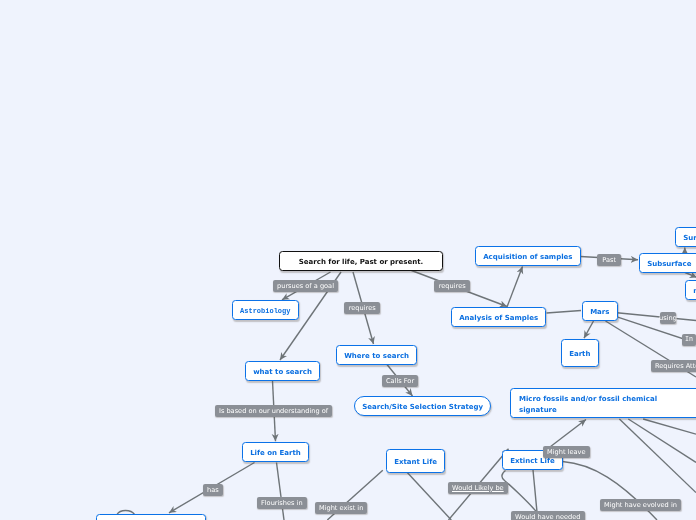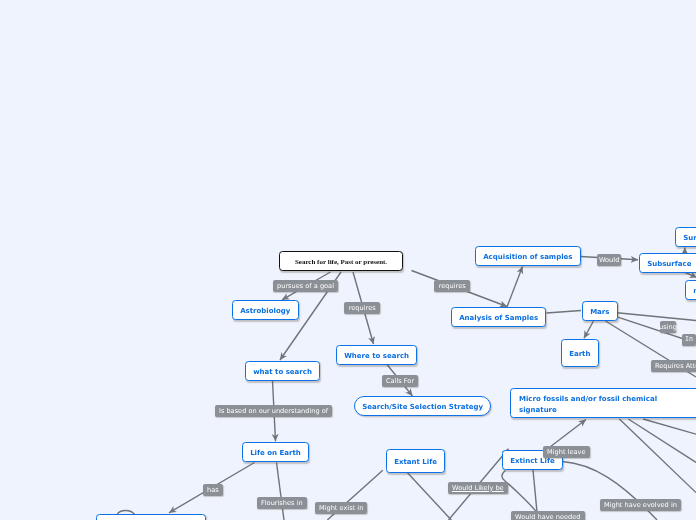--- a/index.html
+++ b/index.html
@@ -56,44 +56,44 @@
         <path d="M 505.5 470.5 C 500.5 474, 501 478, 505 481 C 510 485, 527 501, 536.5 511.8" fill="none" stroke="#6e7478" stroke-width="1.4"></path>
         <path d="M 533 470 L 537 512" fill="none" stroke="#6e7478" stroke-width="1.4"></path>
         <path d="M 562.5 461.5 C 593 464, 620 481, 657 520" fill="none" stroke="#6e7478" stroke-width="1.4"></path>
         <path d="M 619.4 419 L 696 492.6" fill="none" stroke="#6e7478" stroke-width="1.4"></path>
         <path d="M 628.3 419 L 696 462.4" fill="none" stroke="#6e7478" stroke-width="1.4"></path>
         <path d="M 643.1 419 L 696 434.2" fill="none" stroke="#6e7478" stroke-width="1.4"></path>
         <path d="M 117 514.5 C 120 509.2, 131 509.2, 134.5 514.5" fill="none" stroke="#6e7478" stroke-width="1.4"></path>
       </g>
   </svg>
   <div id="node-layer">
-      <div class="node root" style="left: 279px; top: 250.5px; width: 124px; height: 20px; font-family: Liberation Serif, serif;">Search for life, Past or present.</div>
-      <div class="node " style="left: 231.5px; top: 299.5px; width: 66.5px; height: 20px;">Astrobiology</div>
+      <div class="node root" style="left: 279px; top: 250.5px; width: 164px; height: 20px;">Search for life, Past or present.</div>
+      <div class="node " style="left: 231.5px; top: 299.5px; width: 66.5px; height: 20px; font-family: Liberation Mono, monospace;">Astrobiology</div>
       <div class="node " style="left: 245px; top: 360.8px; width: 75.1px; height: 20px;">what to search</div>
       <div class="node " style="left: 335.5px; top: 344.5px; width: 81.2px; height: 20px;">Where to search</div>
       <div class="node " style="left: 451px; top: 307px; width: 95.3px; height: 20px;">Analysis of Samples</div>
       <div class="node " style="left: 475px; top: 246px; width: 105.7px; height: 20px;">Acquisition of samples</div>
       <div class="node " style="left: 581.5px; top: 300.5px; width: 35.6px; height: 20px;">Mars</div>
       <div class="node " style="left: 560.5px; top: 338.7px; width: 37.6px; height: 28px;">Earth</div>
       <div class="node " style="left: 675.4px; top: 227.3px; width: 46.5px; height: 20px;">Surface</div>
       <div class="node " style="left: 638.5px; top: 252.5px; width: 60.6px; height: 20px;">Subsurface</div>
       <div class="node " style="left: 684.6px; top: 280.1px; width: 40px; height: 20px;">needs</div>
       <div class="node " style="left: 354.3px; top: 396.3px; width: 137.3px; height: 20px; border-radius: 10px;">Search/Site Selection Strategy</div>
       <div class="node multi" style="left: 509.9px; top: 387.7px; width: 192px; height: 30.4px;">Micro fossils and/or fossil chemical signature</div>
       <div class="node " style="left: 242.4px; top: 441.7px; width: 66.9px; height: 20px;">Life on Earth</div>
       <div class="node " style="left: 386px; top: 449.4px; width: 59.1px; height: 24px;">Extant Life</div>
       <div class="node " style="left: 501.5px; top: 450px; width: 60.9px; height: 20px;">Extinct Life</div>
       <div class="node " style="left: 95.5px; top: 513.5px; width: 110px; height: 20px;"></div>
     </div>
   <div id="label-layer">
       <div class="lbl" style="left: 273px; top: 279.5px; width: 65px; height: 11.7px;">pursues of a goal</div>
       <div class="lbl" style="left: 344.3px; top: 301.9px; width: 36.4px; height: 11.7px;">requires</div>
       <div class="lbl" style="left: 433.7px; top: 280.2px; width: 36.4px; height: 11.7px;">requires</div>
-      <div class="lbl" style="left: 596.5px; top: 254px; width: 24.3px; height: 11.7px;">Would</div>
-      <div class="lbl" style="left: 659.5px; top: 321px; width: 16px; height: 11.7px;">using</div>
+      <div class="lbl" style="left: 596.5px; top: 254px; width: 24.3px; height: 11.7px;">Past</div>
+      <div class="lbl" style="left: 659.5px; top: 312px; width: 16px; height: 11.7px;">using</div>
       <div class="lbl" style="left: 681.5px; top: 333.5px; width: 14.1px; height: 11.7px; font-family: Liberation Mono, monospace;">In</div>
       <div class="lbl" style="left: 650.5px; top: 360px; width: 69.1px; height: 11.7px;">Requires Attention</div>
       <div class="lbl" style="left: 381.6px; top: 374.9px; width: 36.1px; height: 11.7px;">Calls For</div>
       <div class="lbl" style="left: 214.5px; top: 404.5px; width: 117.1px; height: 11.7px;">Is based on our understanding of</div>
       <div class="lbl" style="left: 542.5px; top: 429px; width: 46.5px; height: 11.7px; margin-top: 17px;">Might leave</div>
       <div class="lbl" style="left: 447.5px; top: 481.5px; width: 59.7px; height: 11.7px; text-decoration: underline;">Would Likely be</div>
       <div class="lbl" style="left: 202.5px; top: 483.5px; width: 19.7px; height: 11.7px;">has</div>
       <div class="lbl" style="left: 257px; top: 497px; width: 49.6px; height: 11.7px;">Flourishes in</div>
       <div class="lbl" style="left: 314.5px; top: 502px; width: 52.3px; height: 11.7px;">Might exist in</div>
       <div class="lbl" style="left: 511px; top: 510.5px; width: 73.5px; height: 11.7px;">Would have needed</div>

